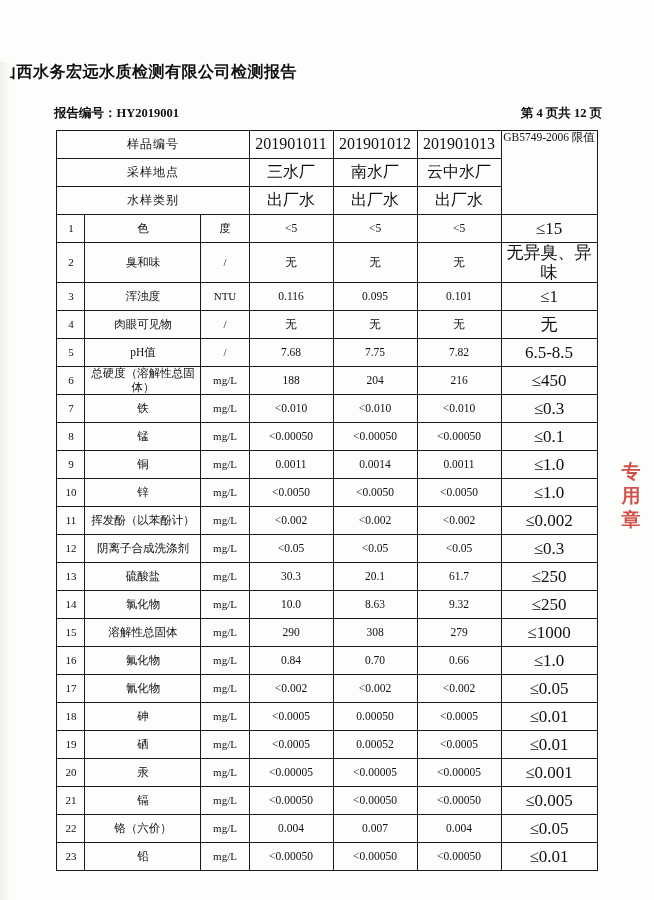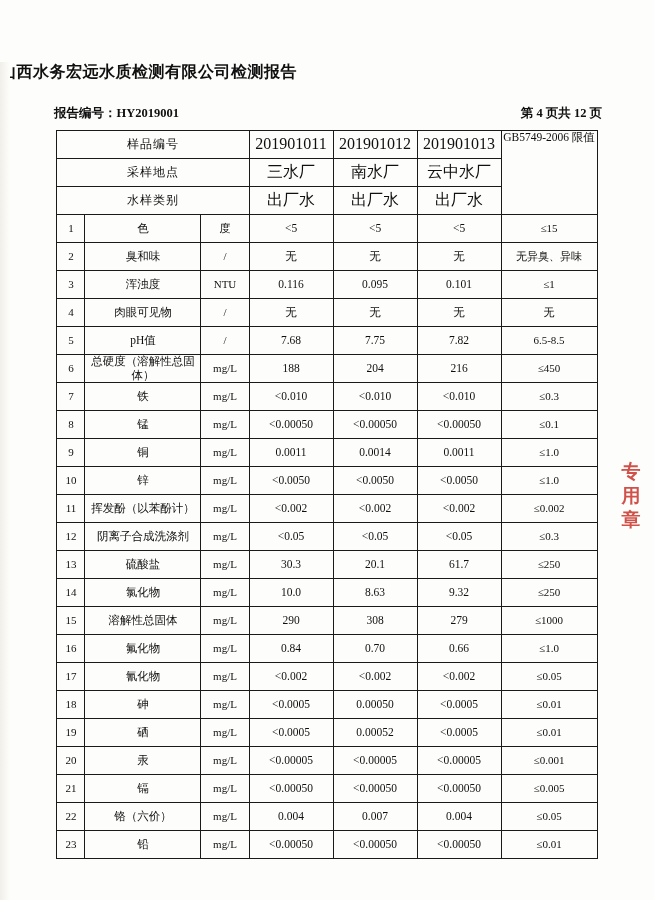--- a/index.html
+++ b/index.html
@@ -69,21 +69,21 @@
     font-size: 11px;
   }
   td.val {
     width: 84px;
     text-align: left;
     padding-left: 11px;
     font-size: 11.5px;
   }
   td.limit {
     width: 84px;
-    font-size: 11px;
+    font-size: 17px;
   }
   td.hdr-label {
     text-align: center;
     font-size: 12px;
     letter-spacing: 1px;
   }
   td.hdr-val {
     font-size: 16px;
     text-align: center;
   }

